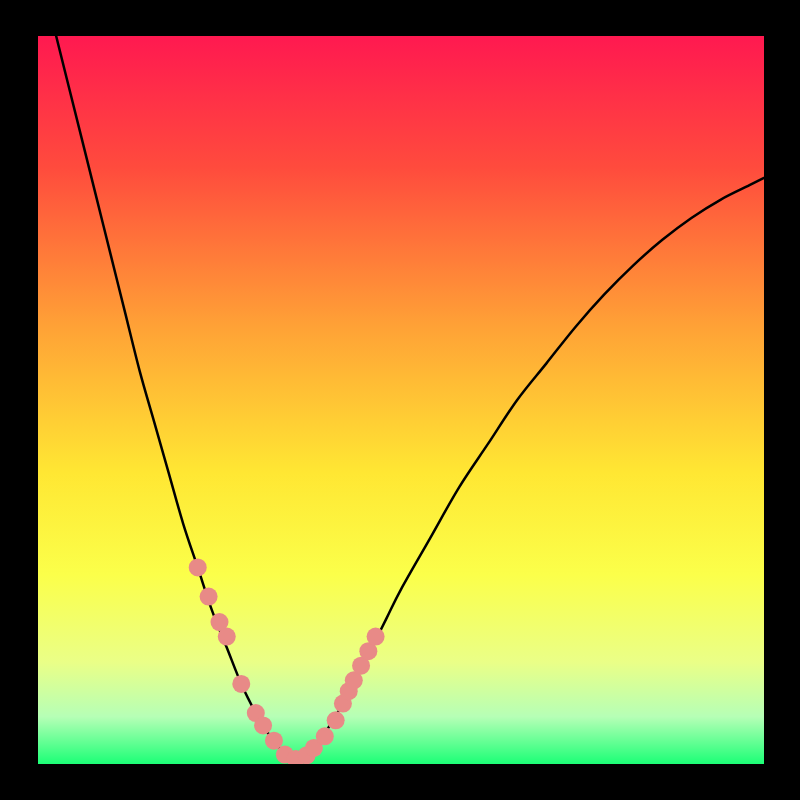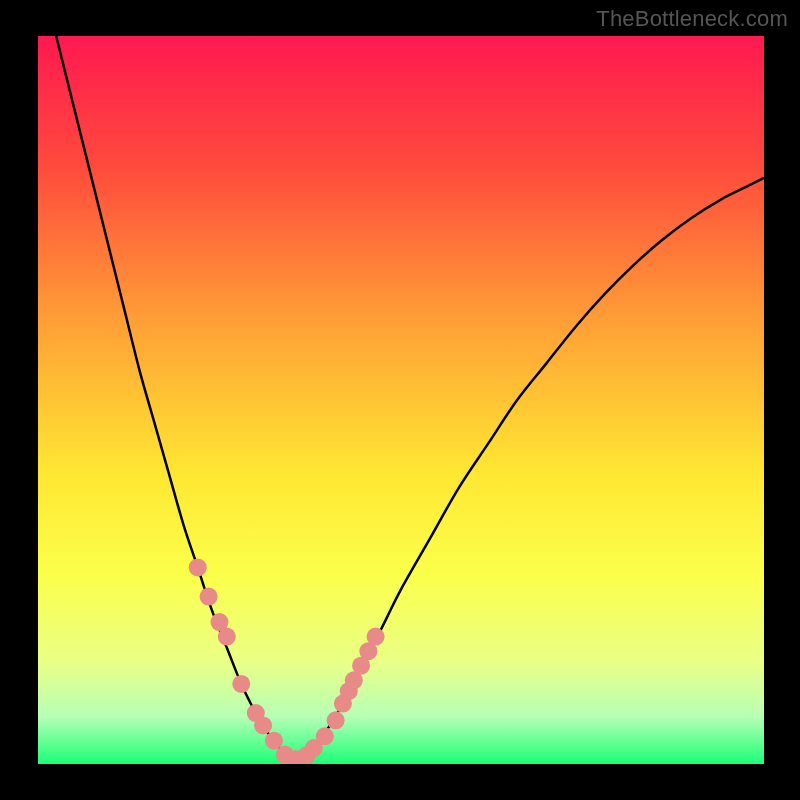--- a/index.html
+++ b/index.html
@@ -26,21 +26,20 @@
     top: 36px;
     width: 726px;
     height: 728px;
   }
   svg { display: block; }
 </style>
 </head>
 <body>
 
 <div class="container">
-  <div class="watermark">TheBottleneck.com</div>
 
   <div class="plot-area">
     <svg id="chart-svg" width="726" height="728" viewBox="0 0 726 728">
         <defs>
           <linearGradient id="bg-grad" x1="0" y1="0" x2="0" y2="1">
             <stop offset="0%" stop-color="#ff1950"></stop>
             <stop offset="18%" stop-color="#ff4b3d"></stop>
             <stop offset="40%" stop-color="#ffa236"></stop>
             <stop offset="60%" stop-color="#ffe733"></stop>
             <stop offset="74%" stop-color="#fbff4a"></stop>

